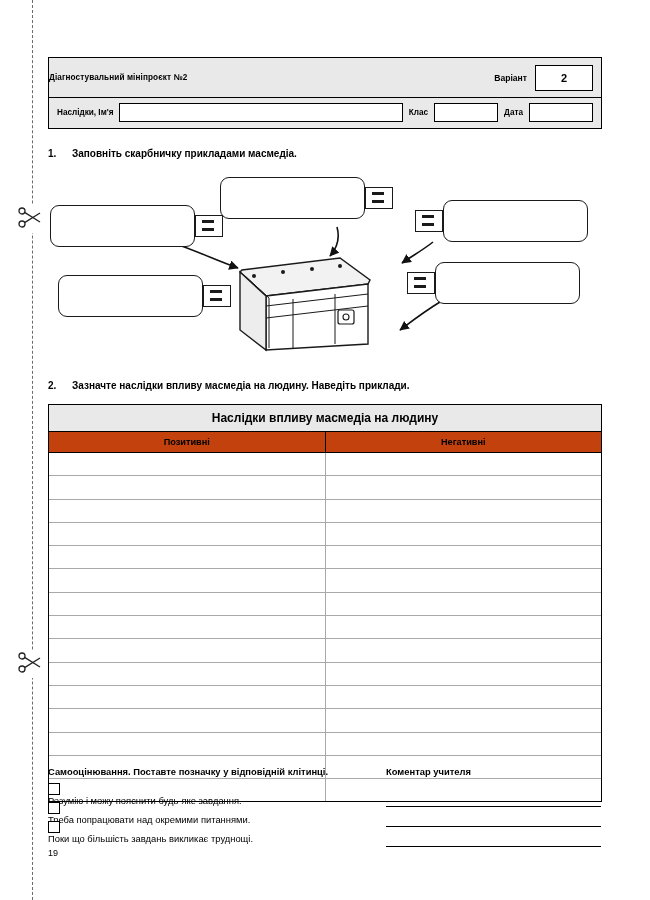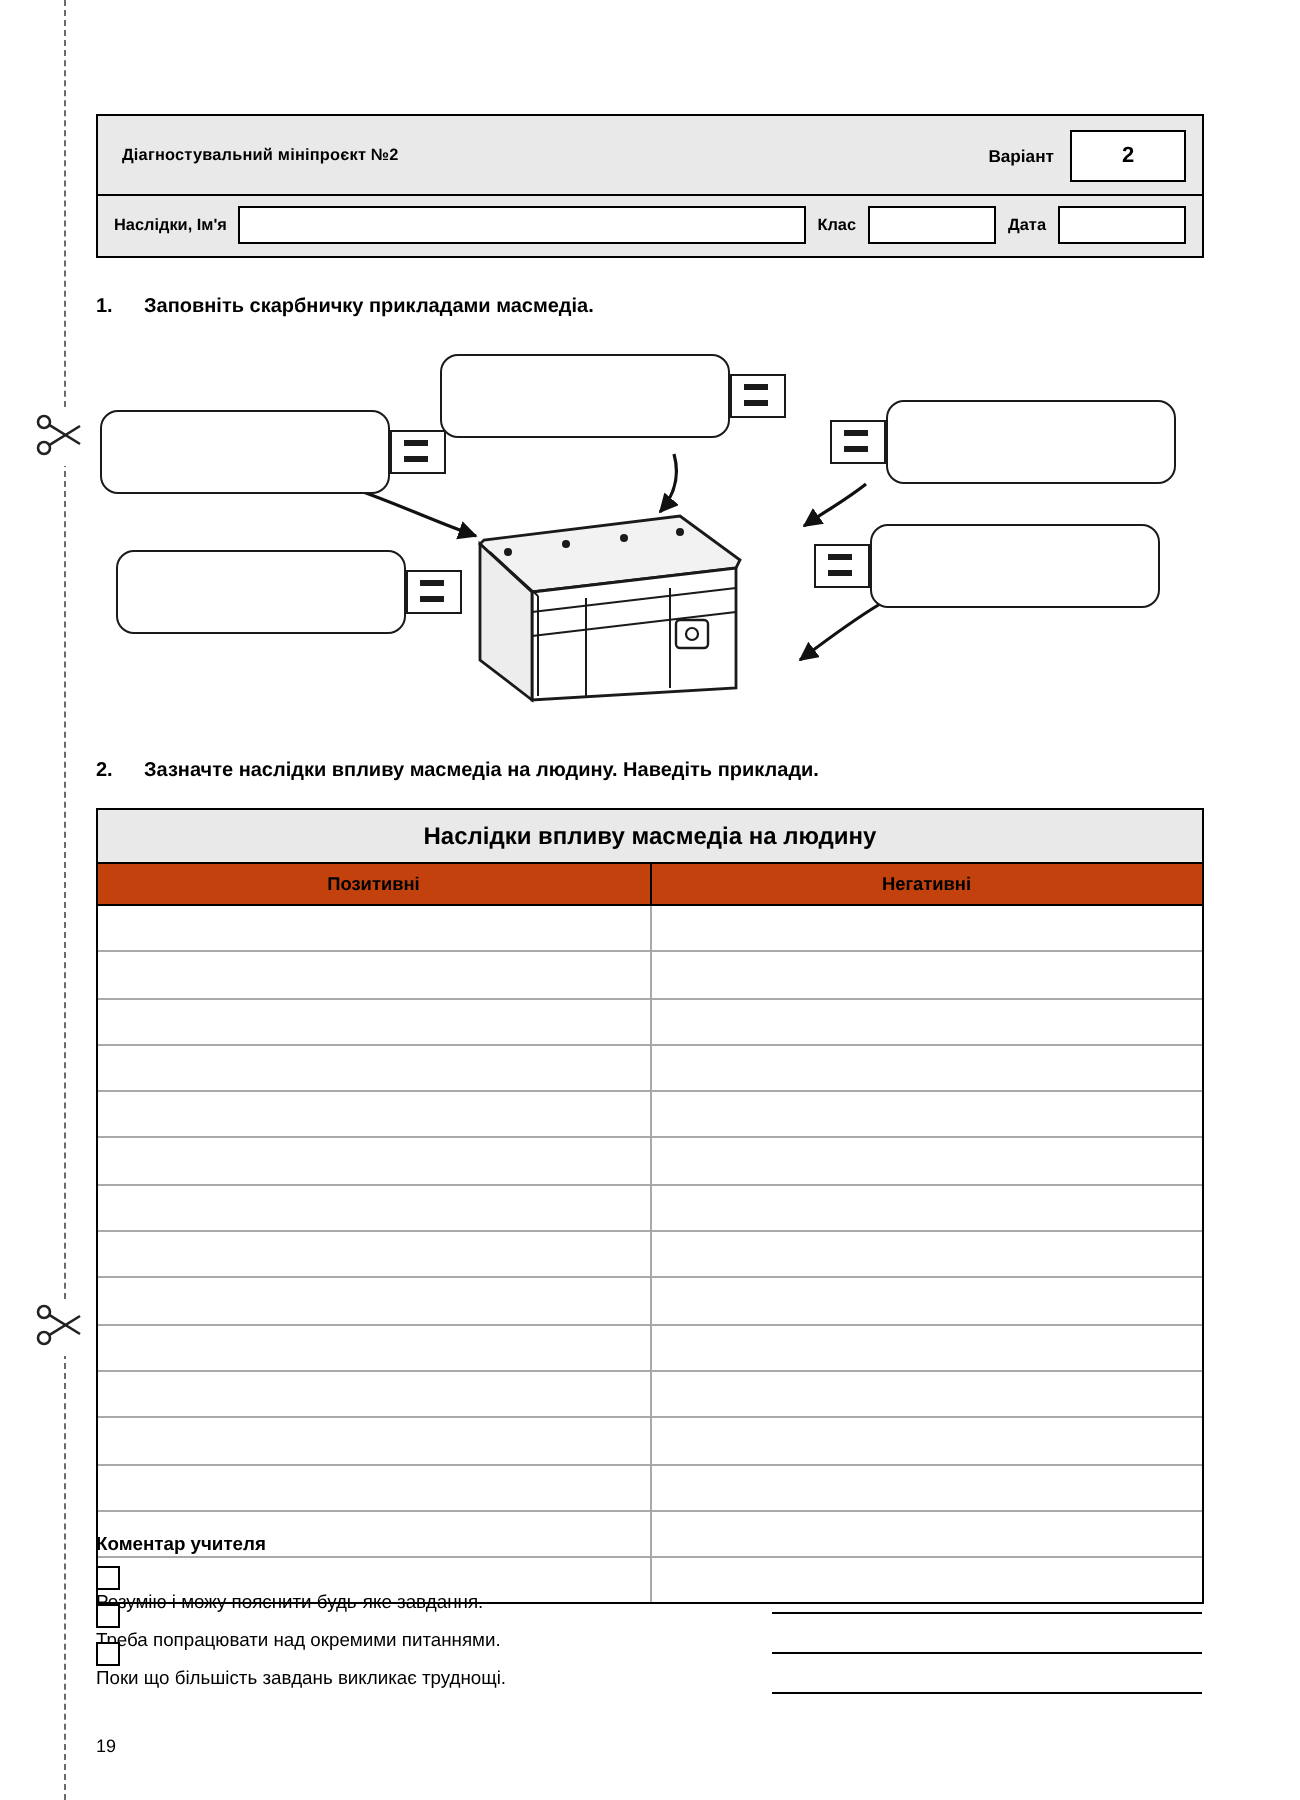--- a/index.html
+++ b/index.html
@@ -52,21 +52,21 @@
     left: 48px;
     top: 57px;
     width: 554px;
     border: 1px solid #000;
     background: #e9e9e9;
     box-sizing: border-box;
   }
   .header-top {
     display: flex;
     align-items: center;
-    padding: 7px 8px 6px 12px;
+    padding: 7px 8px 6px 0;
     border-bottom: 1px solid #000;
   }
   .header-titles {
     flex: 1;
     font-size: 8.2px;
     font-weight: bold;
     line-height: 1.45;
     letter-spacing: .1px;
   }
   .variant-wrap {
@@ -233,21 +233,21 @@
     width: 215px;
   }
   .comment-lines .ln {
     border-bottom: 1px solid #000;
     height: 19px;
   }
 
   .page-num {
     position: absolute;
     left: 48px;
-    top: 868px;
+    top: 848px;
     font-size: 9px;
     font-weight: normal;
   }
 </style>
 </head>
 <body>
 
 <div class="page">
 
   <div class="cut-line"></div>
@@ -435,20 +435,21 @@
         </div>
       <div class="tbl-row">
           <div class="c1"></div>
           <div class="c2"></div>
         </div>
     </div>
   </div>
 
   <div class="self">
     <div class="self-head">
+      <div class="left">Самооцінювання. Поставте позначку у відповідній клітинці.</div>
       <div class="right">Коментар учителя</div>
     </div>
     <div class="self-rows">
       <div class="self-row">
         <span class="chk"></span>
         <span>Розумію і можу пояснити будь-яке завдання.</span>
       </div>
       <div class="self-row">
         <span class="chk"></span>
         <span>Треба попрацювати над окремими питаннями.</span>

